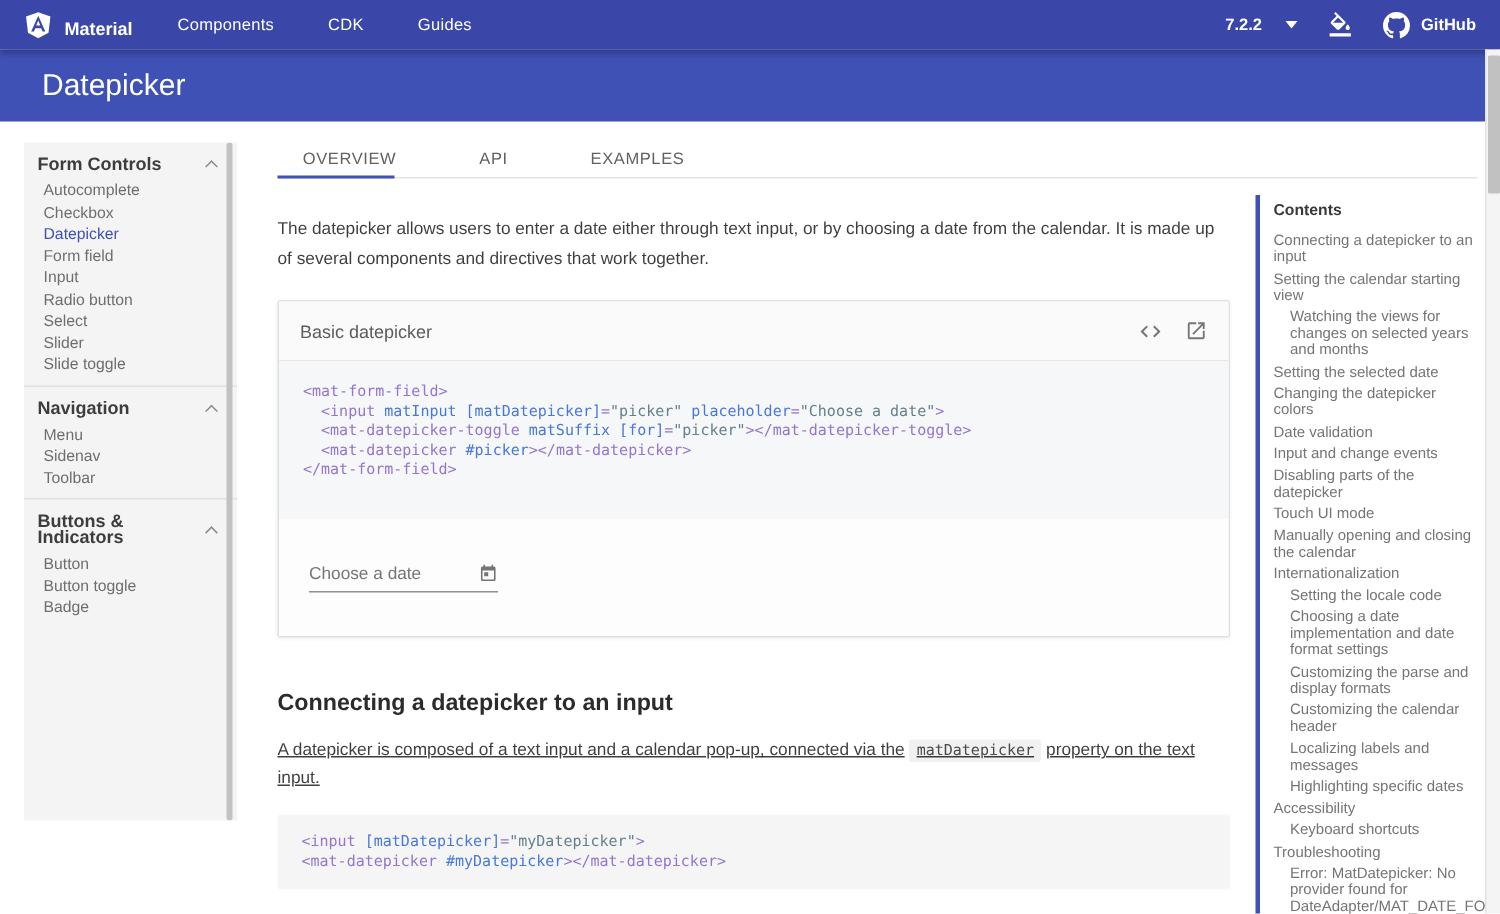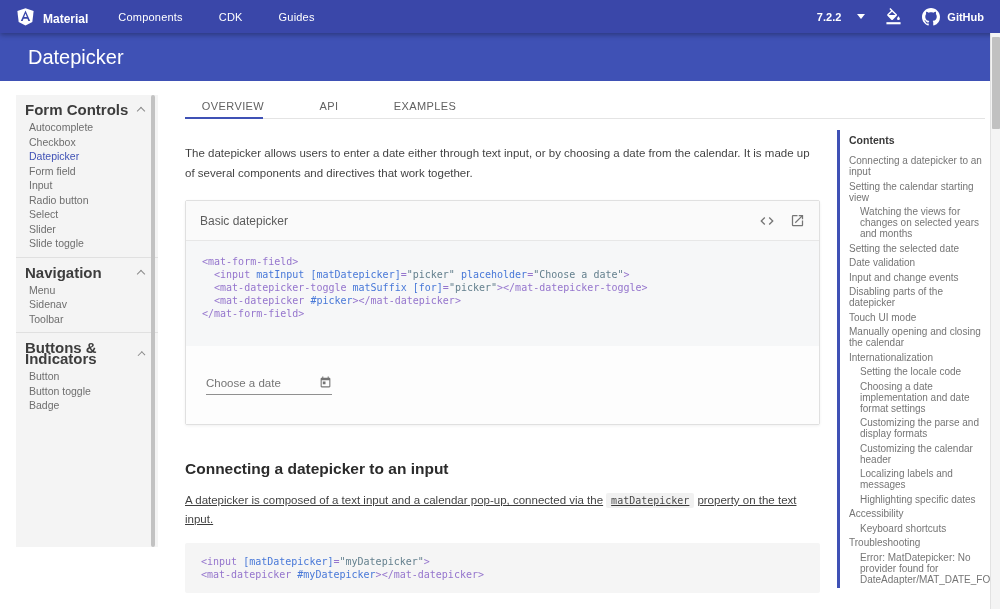--- a/index.html
+++ b/index.html
@@ -26,21 +26,21 @@
     color:#fff; display:flex; align-items:center; padding-left:28px; font-size:20px; z-index:2; }
 
   
   .sidenav { position:absolute; left:16px; top:95px; width:142px; height:452px; background:#f4f4f4;
     overflow:hidden; }
   .sidenav-scrollbar { position:absolute; right:3px; top:0; width:4px; height:452px; background:#c2c2c2;
     border-radius:2px; cursor:pointer; }
   .nav-section { padding:4px 0 6px; }
   .nav-section + .nav-section { border-top:1px solid #e0e0e0; }
   .nav-header { display:flex; justify-content:space-between; align-items:center;
-    padding:5px 14px 5px 9px; font-size:15px; line-height:11px; font-weight:bold; color:#3d3d3d; cursor:pointer; }
+    padding:5px 14px 5px 9px; font-size:12px; line-height:11px; font-weight:bold; color:#3d3d3d; cursor:pointer; }
   .chev { width:6px; height:6px; border-left:1.5px solid #8a8a8a; border-top:1.5px solid #8a8a8a;
     transform:rotate(45deg); margin-top:3px; }
   .nav-item { padding:2px 0 2px 13px; font-size:10.5px; line-height:10.5px; color:#6e6e6e; cursor:pointer; }
   .nav-item.active { color:#3f51b5; }
 
   
   .main { position:absolute; left:185px; top:95px; width:800px; }
   .doc-tabs { display:flex; height:24px; border-bottom:1px solid #e4e4e4; width:800px; }
   .doc-tab { width:96px; text-align:center; font-size:11px; color:#616161; padding-top:5px;
     letter-spacing:.4px; position:relative; cursor:pointer; }
@@ -219,20 +219,21 @@
   </div>
 </div>
 
 <div class="toc">
   <div class="toc-title">Contents</div>
   <div>
       <div class="toc-item">Connecting a datepicker to an input</div>
       <div class="toc-item">Setting the calendar starting view</div>
       <div class="toc-item l2">Watching the views for changes on selected years and months</div>
       <div class="toc-item">Setting the selected date</div>
+      <div class="toc-item">Changing the datepicker colors</div>
       <div class="toc-item">Date validation</div>
       <div class="toc-item">Input and change events</div>
       <div class="toc-item">Disabling parts of the datepicker</div>
       <div class="toc-item">Touch UI mode</div>
       <div class="toc-item">Manually opening and closing the calendar</div>
       <div class="toc-item">Internationalization</div>
       <div class="toc-item l2">Setting the locale code</div>
       <div class="toc-item l2">Choosing a date implementation and date format settings</div>
       <div class="toc-item l2">Customizing the parse and display formats</div>
       <div class="toc-item l2">Customizing the calendar header</div>

